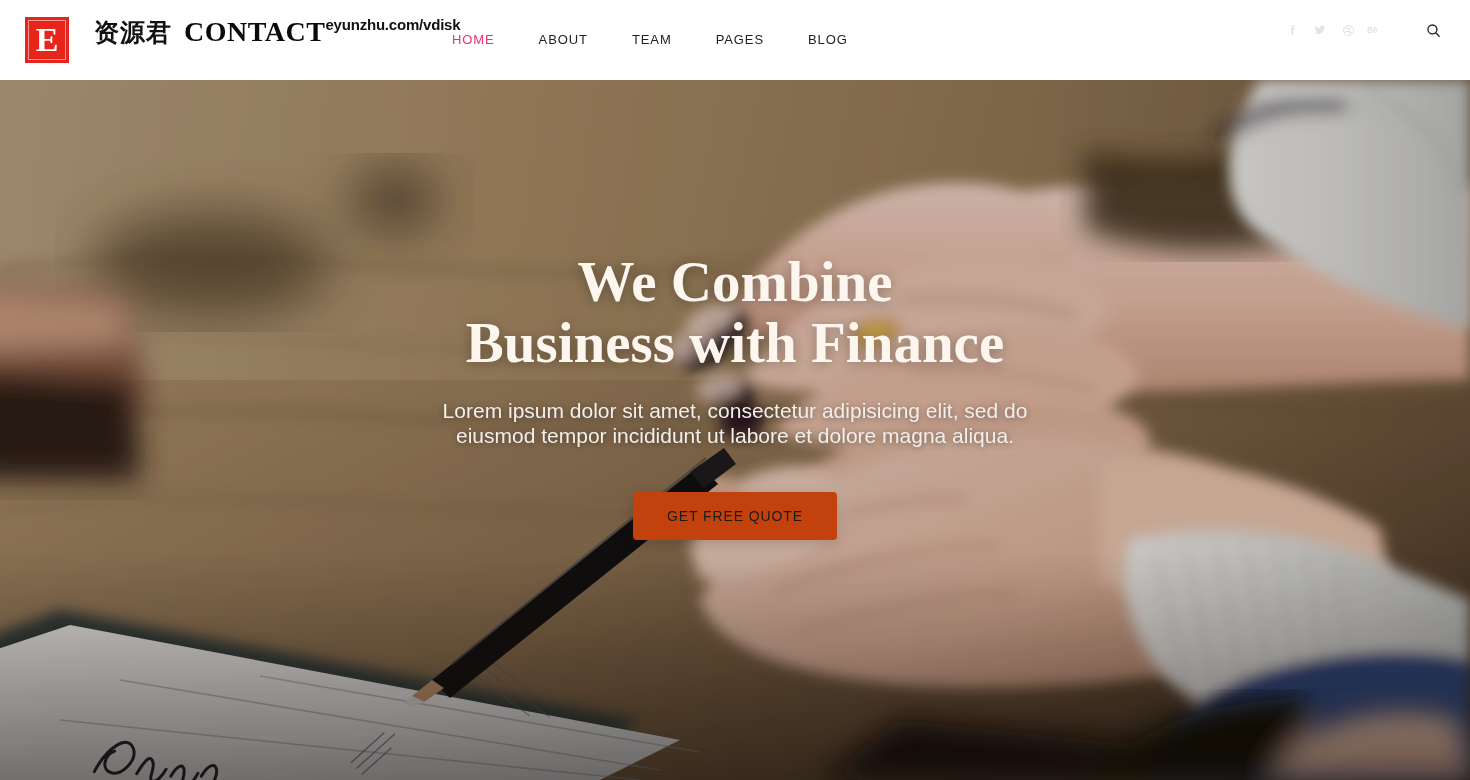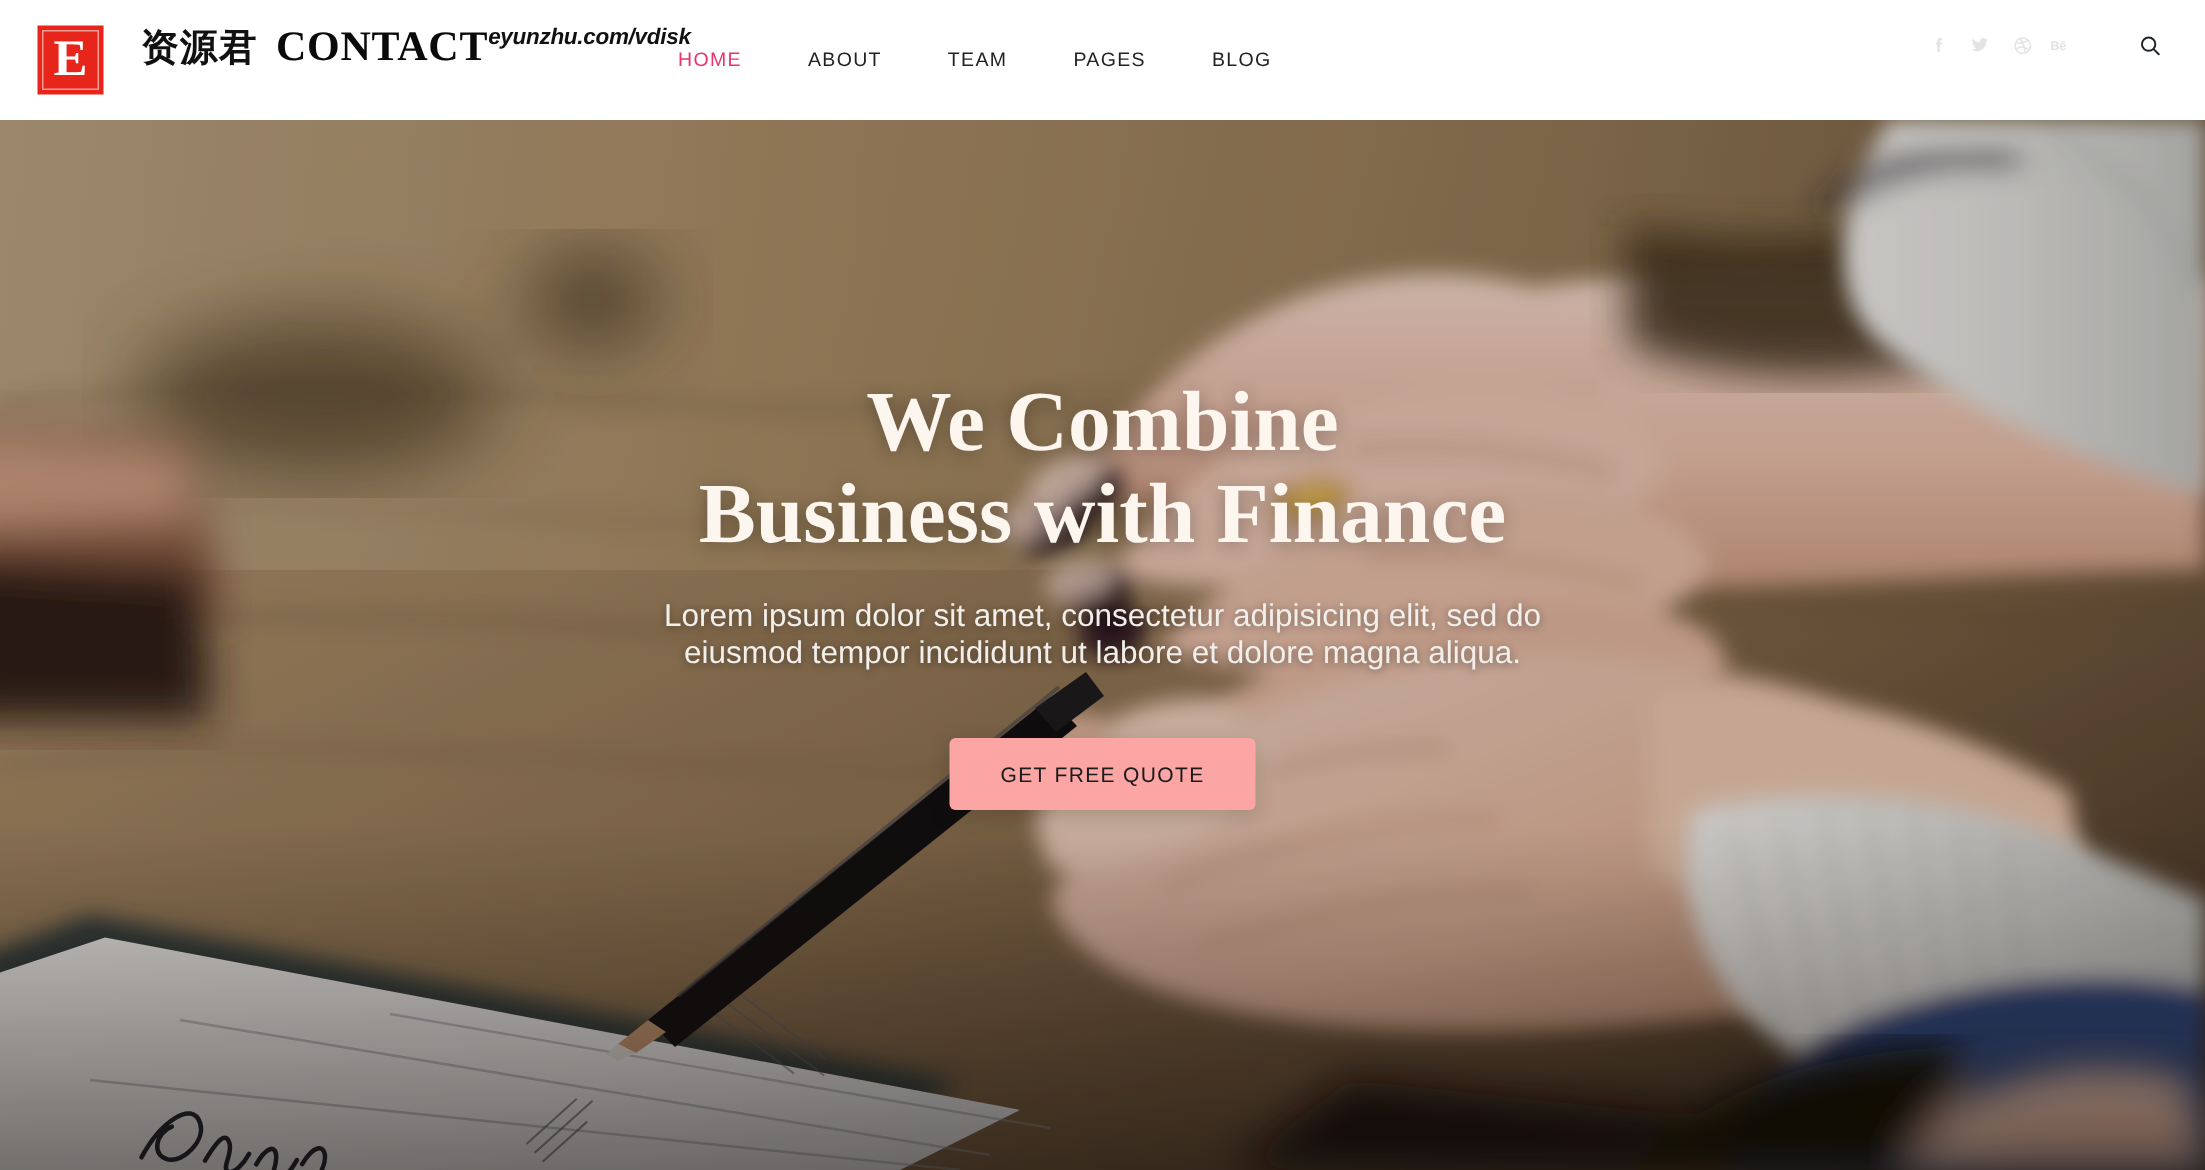--- a/index.html
+++ b/index.html
@@ -72,21 +72,20 @@
     letter-spacing:.5px;
     line-height:30px;
   }
   .logo-url {
     font-family:"Liberation Sans", sans-serif;
     font-weight:bold;
     font-size:15px;
     color:#111111;
     margin-top:-1px;
     letter-spacing:-0.2px;
-    font-style:italic;
   }
 
   
   .nav {
     position:absolute;
     left:452px; top:0;
     height:80px;
     display:flex; align-items:flex-end;
     gap:0;
   }
@@ -167,21 +166,21 @@
     margin-top:28px;
     max-width:660px;
     text-align:center;
     color:#f2eeea;
     font-size:21px;
     line-height:25px;
     text-shadow:0 1px 6px rgba(0,0,0,.4);
   }
   .hero-btn {
     margin-top:44px;
-    background:#fca5a5;
+    background:#c2410c;
     color:#1b1b1b;
     border:none;
     border-radius:4px;
     font-size:14px;
     letter-spacing:.9px;
     font-family:"Liberation Sans", sans-serif;
     padding:0 34px;
     height:48px;
     min-width:185px;
     cursor:pointer;

